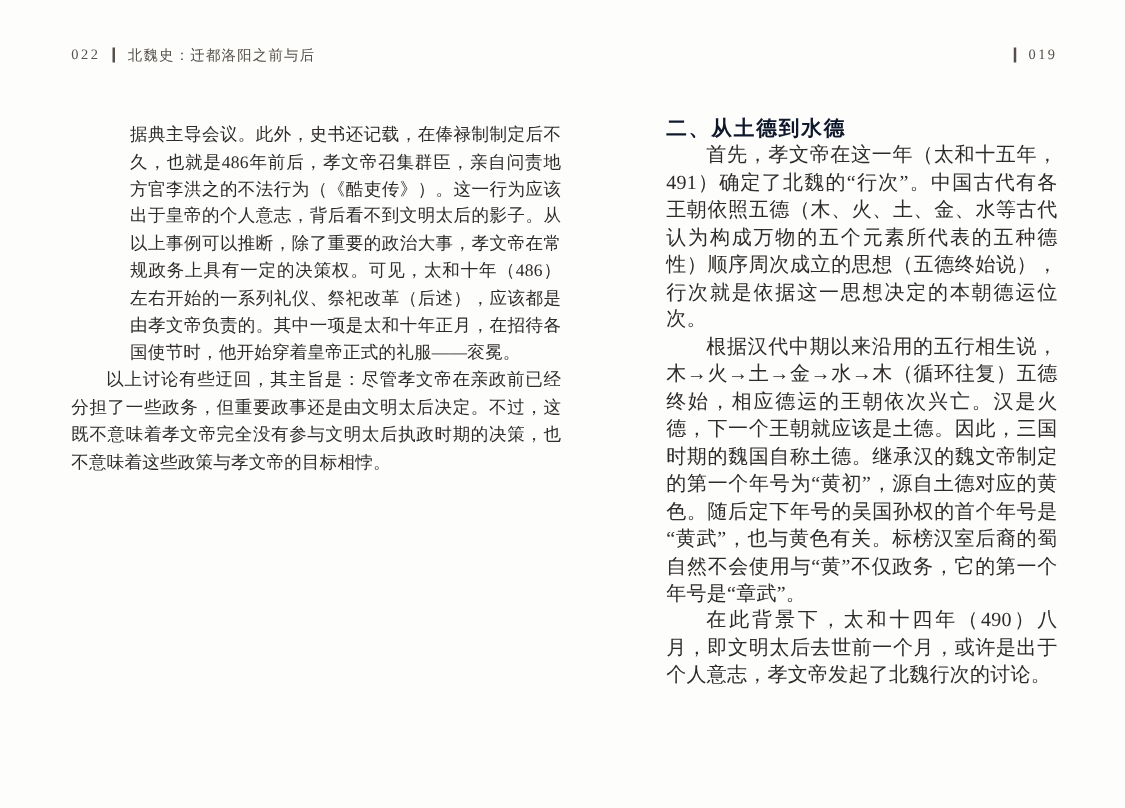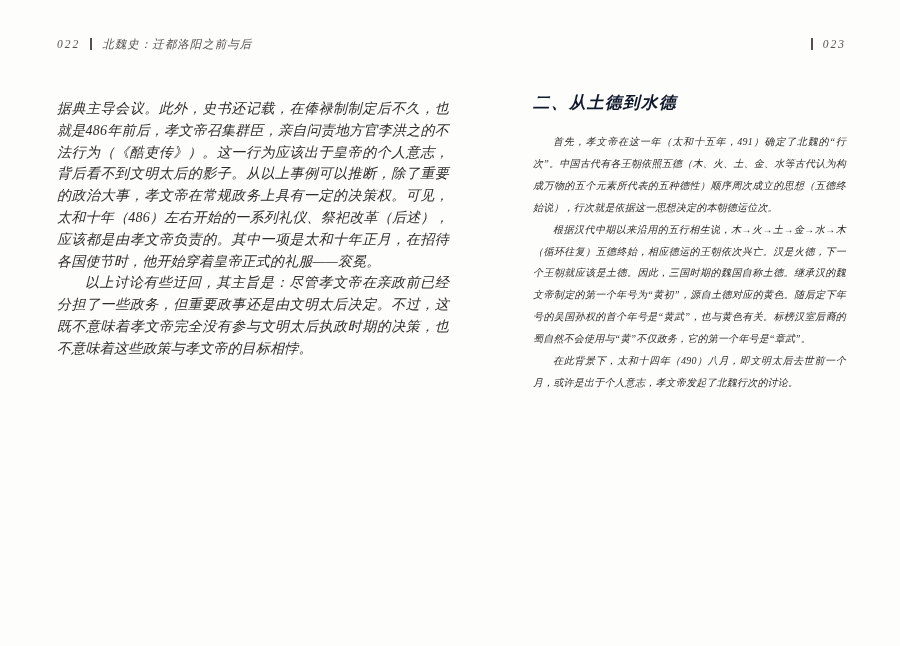--- a/index.html
+++ b/index.html
@@ -10,21 +10,21 @@
   *{margin:0;padding:0;box-sizing:border-box;}
   html,body{width:900px;height:646px;}
   body{
     background:var(--paper);
     font-family:"Liberation Serif","DejaVu Serif",serif;
     color:var(--body_text);
     position:relative;
     overflow:hidden;
   }
   .spread{position:absolute;inset:0;}
-  .page{position:absolute;top:36px;font-style:italic;}
+  .page{position:absolute;top:36px;}
   .page-left{left:57px;width:392px;}
   .page-right{left:533px;width:313px;}
 
   .running-header{
     display:flex;
     align-items:center;
     font-size:11.5px;
     color:var(--header_text);
     letter-spacing:1px;
     height:16px;
@@ -37,38 +37,37 @@
     margin:0 10px;
   }
   .running-header .num{font-family:"Liberation Serif","DejaVu Serif",serif;letter-spacing:2px;}
 
   .body-text p{
     text-align:justify;
     text-indent:2em;
     word-break:break-all;
     overflow-wrap:anywhere;
   }
-  .body-text p.continued{text-indent:0;}
+  .body-text p.continued{text-indent:0;margin-left:47px;}
 
   .page-left .body-text{
     margin-top:46px;
     font-size:14px;
     line-height:21.8px;
     letter-spacing:0.2px;
   }
   .page-right .section-title{
     margin-top:40px;
     font-size:16.5px;
     font-weight:bold;
     letter-spacing:1.5px;
     color:#0f172a;
   }
   .page-right .body-text{
-    margin-top:17px;
-    font-size:10px;
+    font-size:16px;
     line-height:21.9px;
     letter-spacing:0.2px;
   }
 </style>
 </head>
 <body>
 
 <div class="spread">
 
   <div class="page page-left">
@@ -79,21 +78,21 @@
     </div>
     <div class="body-text">
       <p class="continued">据典主导会议。此外，史书还记载，在俸禄制制定后不久，也就是486年前后，孝文帝召集群臣，亲自问责地方官李洪之的不法行为（《酷吏传》）。这一行为应该出于皇帝的个人意志，背后看不到文明太后的影子。从以上事例可以推断，除了重要的政治大事，孝文帝在常规政务上具有一定的决策权。可见，太和十年（486）左右开始的一系列礼仪、祭祀改革（后述），应该都是由孝文帝负责的。其中一项是太和十年正月，在招待各国使节时，他开始穿着皇帝正式的礼服——衮冕。</p>
       <p>以上讨论有些迂回，其主旨是：尽管孝文帝在亲政前已经分担了一些政务，但重要政事还是由文明太后决定。不过，这既不意味着孝文帝完全没有参与文明太后执政时期的决策，也不意味着这些政策与孝文帝的目标相悖。</p>
     </div>
   </div>
 
   <div class="page page-right">
     <div class="running-header right">
       <span class="header-divider"></span>
-      <span class="num">023</span>
+      <span class="num">019</span>
     </div>
     <h2 class="section-title">二、从土德到水德</h2>
     <div class="body-text">
       <p>首先，孝文帝在这一年（太和十五年，491）确定了北魏的“行次”。中国古代有各王朝依照五德（木、火、土、金、水等古代认为构成万物的五个元素所代表的五种德性）顺序周次成立的思想（五德终始说），行次就是依据这一思想决定的本朝德运位次。</p>
       <p>根据汉代中期以来沿用的五行相生说，木→火→土→金→水→木（循环往复）五德终始，相应德运的王朝依次兴亡。汉是火德，下一个王朝就应该是土德。因此，三国时期的魏国自称土德。继承汉的魏文帝制定的第一个年号为“黄初”，源自土德对应的黄色。随后定下年号的吴国孙权的首个年号是“黄武”，也与黄色有关。标榜汉室后裔的蜀自然不会使用与“黄”不仅政务，它的第一个年号是“章武”。</p>
       <p>在此背景下，太和十四年（490）八月，即文明太后去世前一个月，或许是出于个人意志，孝文帝发起了北魏行次的讨论。</p>
     </div>
   </div>
 
 </div>

